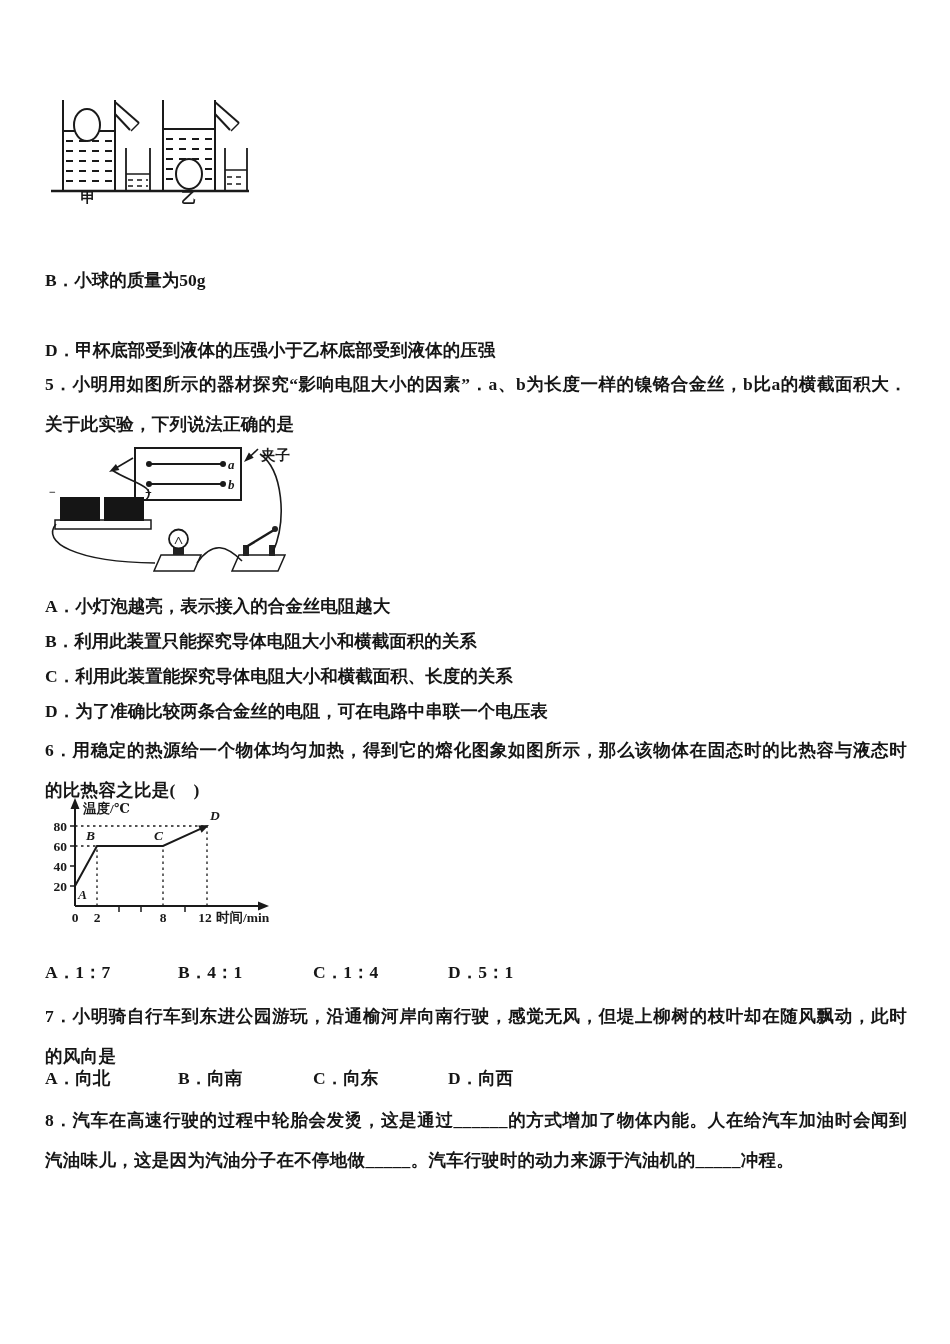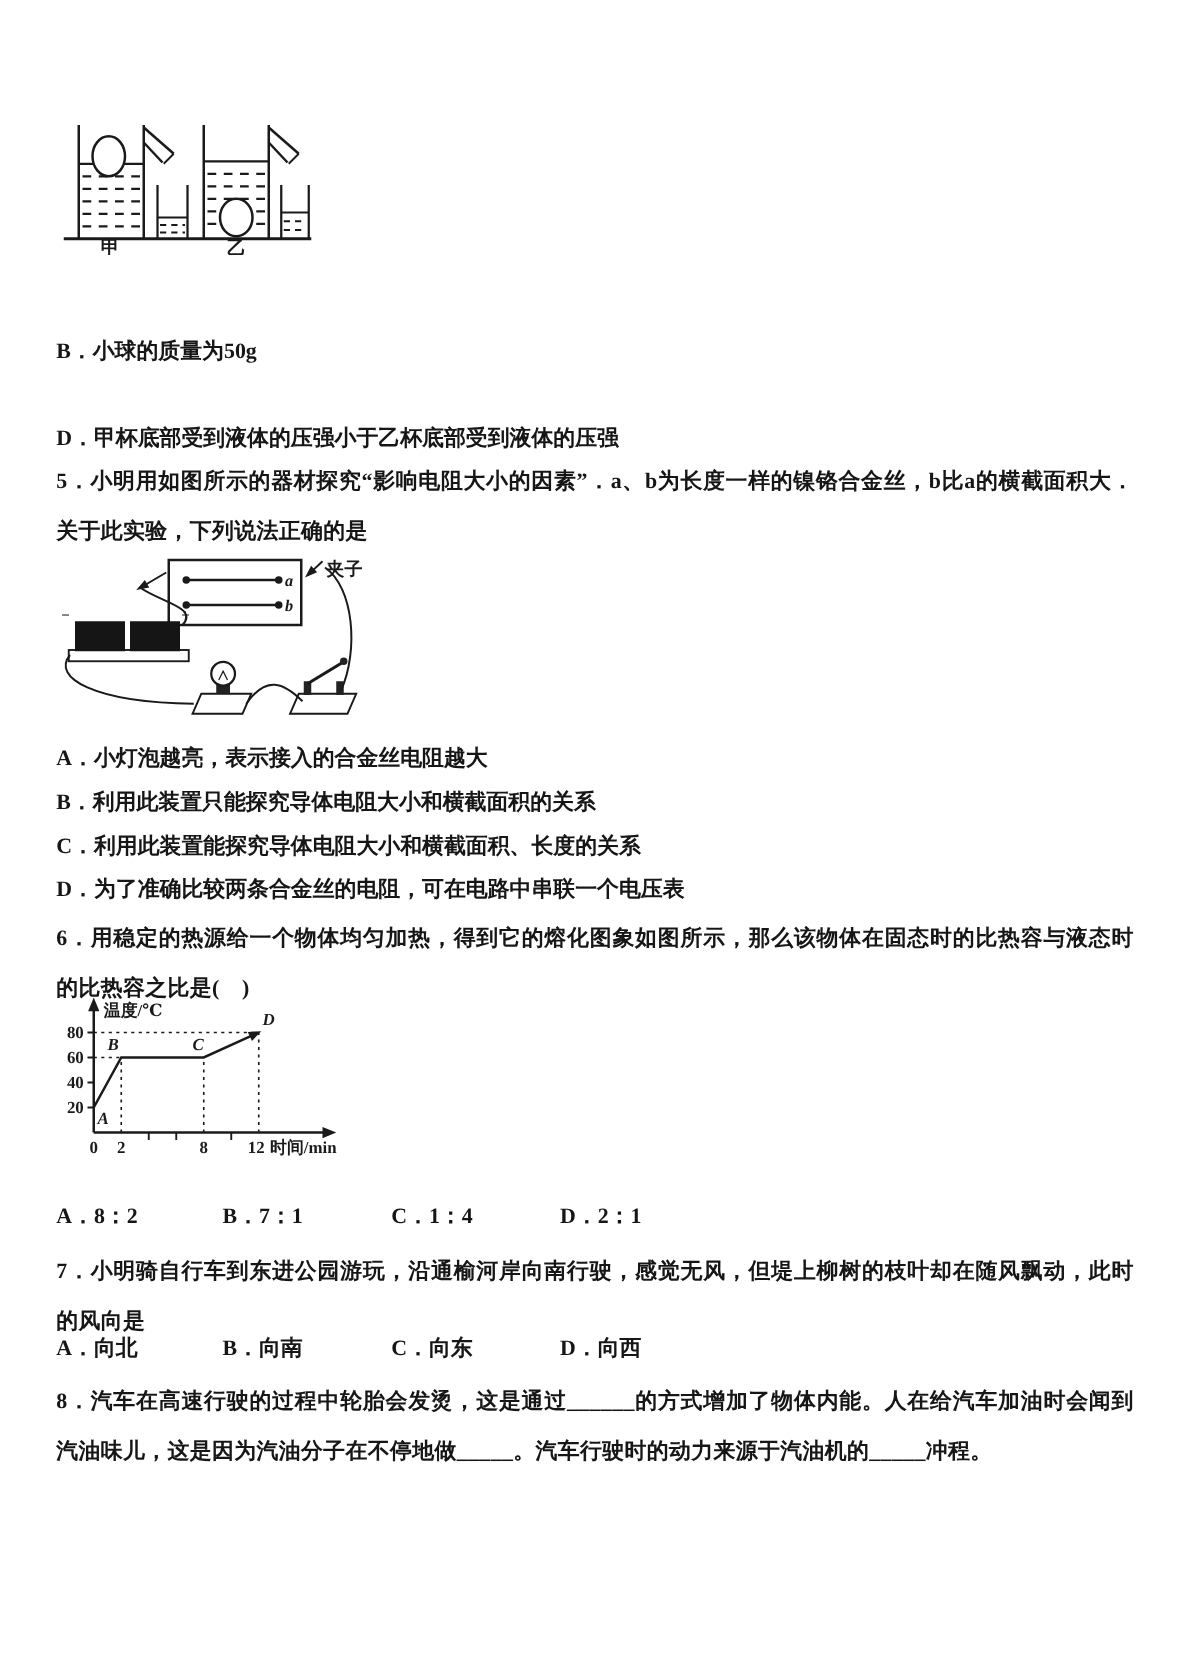--- a/index.html
+++ b/index.html
@@ -195,24 +195,24 @@
     </g>
     <g>
       <text class="it" x="45" y="103" font-size="13.5">A</text>
       <text class="it" x="53" y="44" font-size="13.5">B</text>
       <text class="it" x="121" y="44" font-size="13.5">C</text>
       <text class="it" x="177" y="24" font-size="13.5">D</text>
     </g>
   </svg>
 
   <div class="optrow" style="top:960px">
-    <span class="c c0"><span>A．</span><span>8：2</span></span>
-    <span class="c c1"><span>B．</span><span>7：1</span></span>
+    <span class="c c0"><span>A．</span><span>1：7</span></span>
+    <span class="c c1"><span>B．</span><span>4：1</span></span>
     <span class="c c2"><span>C．</span><span>1：4</span></span>
-    <span class="c c3"><span>D．</span><span>2：1</span></span>
+    <span class="c c3"><span>D．</span><span>5：1</span></span>
   </div>
 
   <div class="para" style="top:996px">7．小明骑自行车到东进公园游玩，沿通榆河岸向南行驶，感觉无风，但堤上柳树的枝叶却在随风飘动，此时的风向是</div>
 
   <div class="optrow" style="top:1066px">
     <span class="c c0"><span>A．</span><span>向北</span></span>
     <span class="c c1"><span>B．</span><span>向南</span></span>
     <span class="c c2"><span>C．</span><span>向东</span></span>
     <span class="c c3"><span>D．</span><span>向西</span></span>
   </div>

